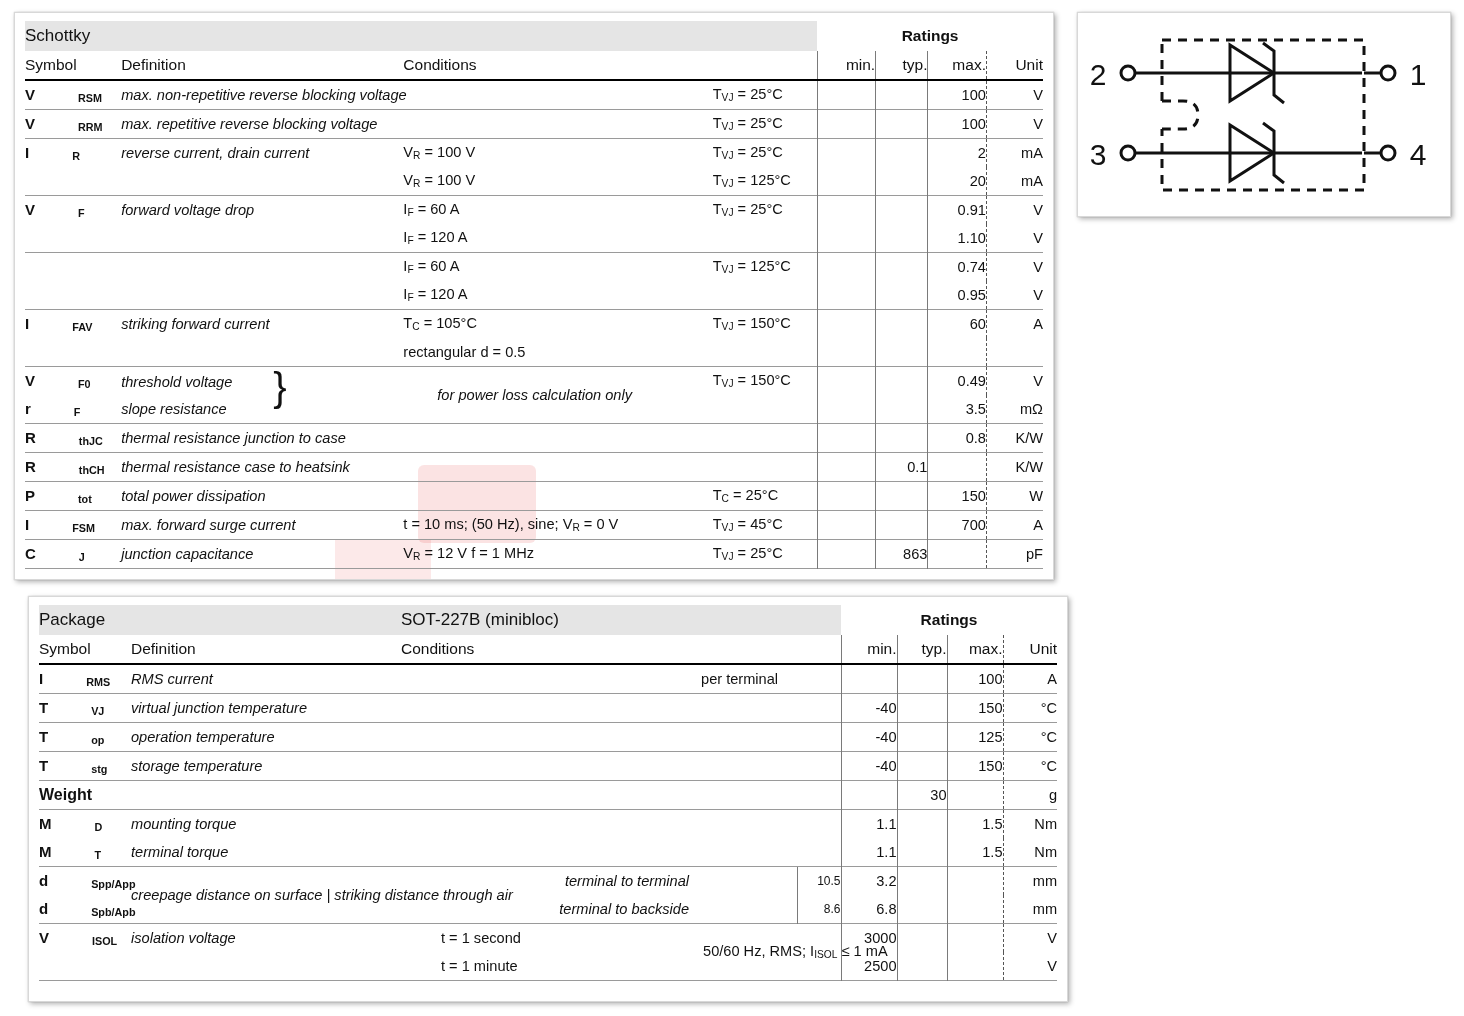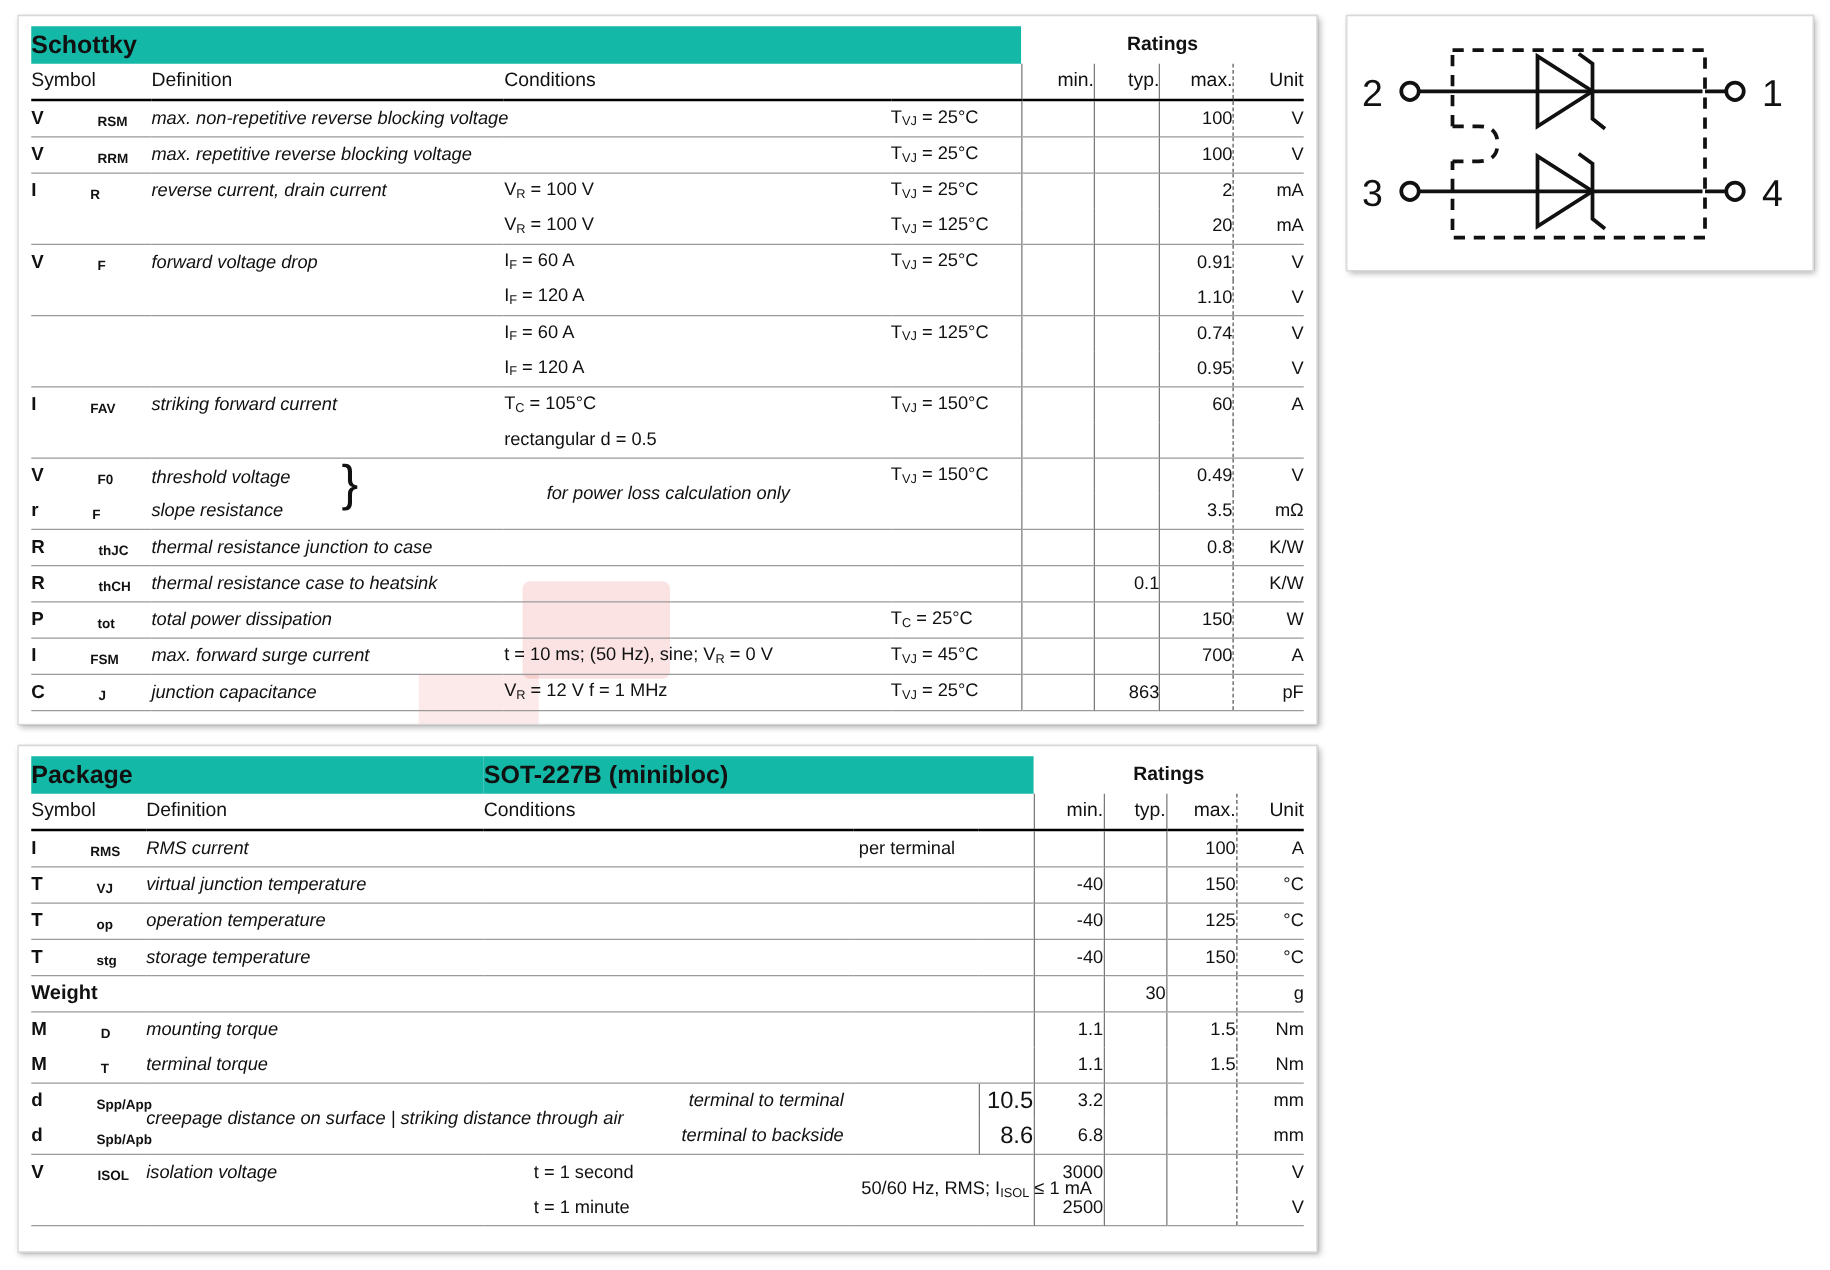--- a/index.html
+++ b/index.html
@@ -17,21 +17,21 @@
 
   
   .panel {
     position: absolute;
     background: #ffffff;
     border: 1px solid #d8d8d8;
     box-shadow: 2px 2px 5px rgba(0,0,0,0.30), 0 0 1px rgba(0,0,0,0.25);
     box-sizing: border-box;
   }
   #panel-schottky  { left: 14px;  top: 12px;  width: 1040px; height: 568px; }
-  #panel-package   { left: 14px;  top: 596px; width: 1040px; height: 406px; }
+  #panel-package   { left: 28px;  top: 596px; width: 1040px; height: 406px; }
   #panel-diagram   { left: 1077px;top: 12px;  width: 374px;  height: 205px; }
 
   
   .watermark {
     position: absolute;
     left: 0; top: 0;
     width: 100%; height: 100%;
     overflow: hidden;
     pointer-events: none;
     z-index: 0;
@@ -82,24 +82,24 @@
   col.c-cond { width: 296px; }
   col.c-sub  { width: 44px; }
   col.c-tvj  { width: 100px; }
   col.c-min  { width: 56px; }
   col.c-typ  { width: 50px; }
   col.c-max  { width: 56px; }
   col.c-unit { width: 54px; }
 
   
   .banner td {
-    background: #14b8a6;
+    background: #e5e5e5;
     height: 30px;
-    font-weight: bold;
-    font-size: 20px;
+    font-weight: normal;
+    font-size: 17px;
     padding-left: 6px;
   }
   .banner td.ratings {
     background: #ffffff;
     text-align: center;
     font-weight: bold;
     font-size: 15.5px;
     padding-left: 0;
   }
 
@@ -140,21 +140,21 @@
   }
   td.unit {
     text-align: right;
     padding-right: 10px;
     font-size: 14.6px;
     border-left: 1px dashed #555;
   }
   td.subcol {
     text-align: right;
     padding-right: 6px;
-    font-size: 19px;
+    font-size: 12px;
     border-left: 1px solid #7a7a7a;
   }
   td.bl { border-left: 1px solid #7a7a7a; }
   .thin-rule td { border-top: 1px solid #9a9a9a; }
   .heavy-rule td { border-top: 2px solid #4a4a4a; }
 
   
   sub { font-size: 0.70em; vertical-align: -0.22em; letter-spacing: 0; }
   .symsub { font-size: 0.72em; vertical-align: -0.20em; font-weight: bold; padding-left: 43px; }
 

